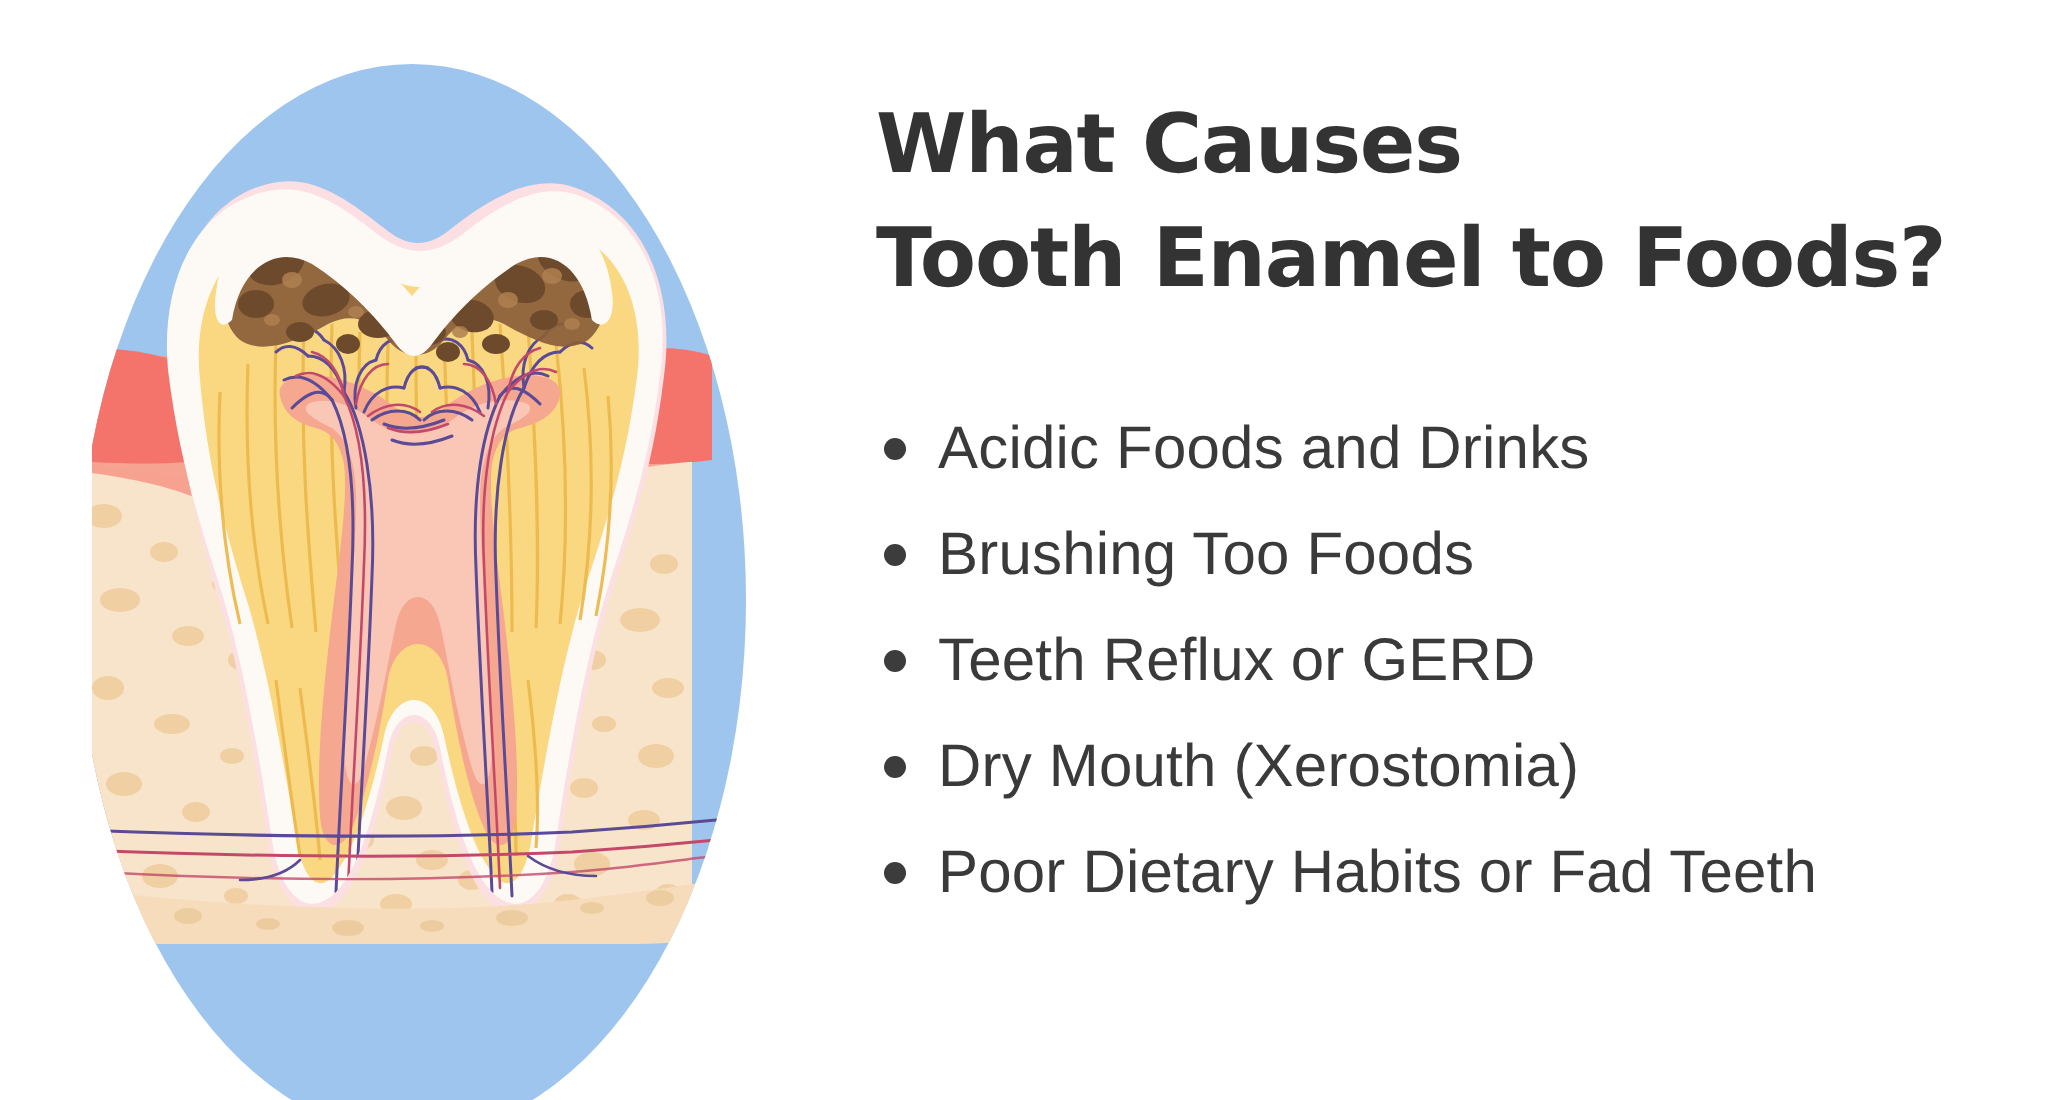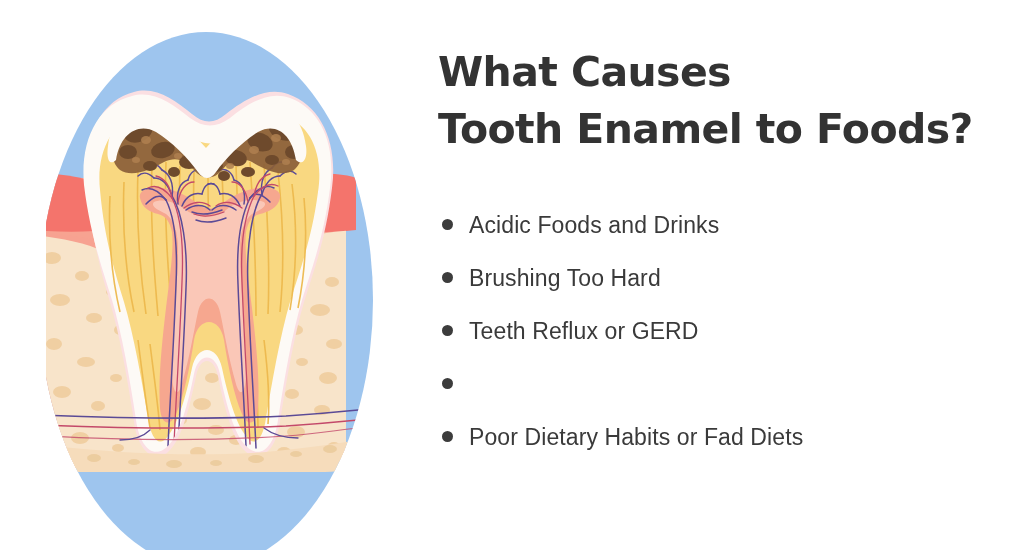--- a/index.html
+++ b/index.html
@@ -74,21 +74,21 @@
     flex: 0 0 auto;
     width: 11px;
     height: 11px;
     border-radius: 50%;
     background: #3c3c3c;
     margin-right: 16px;
   }
   .cause-label {
     font-family: "Liberation Sans", sans-serif;
     font-weight: 400;
-    font-size: 23px;
+    font-size: 30px;
     line-height: 32px;
     color: #3a3a3a;
     letter-spacing: 0.1px;
     white-space: nowrap;
     text-align: center;
   }
 </style>
 </head>
 <body>
 
@@ -456,29 +456,30 @@
       <div class="title-line">Tooth Enamel to Foods?</div>
     </div>
 
     <ul id="causes-list">
       <li class="cause-item">
         <span class="bullet-dot"></span>
         <span class="cause-label">Acidic Foods and Drinks</span>
       </li>
       <li class="cause-item">
         <span class="bullet-dot"></span>
-        <span class="cause-label">Brushing Too Hard</span>
+        <span class="cause-label">Brushing Too Foods</span>
       </li>
       <li class="cause-item">
         <span class="bullet-dot"></span>
         <span class="cause-label">Teeth Reflux or GERD</span>
       </li>
       <li class="cause-item">
         <span class="bullet-dot"></span>
+        <span class="cause-label">Dry Mouth (Xerostomia)</span>
       </li>
       <li class="cause-item">
         <span class="bullet-dot"></span>
-        <span class="cause-label">Poor Dietary Habits or Fad Diets</span>
+        <span class="cause-label">Poor Dietary Habits or Fad Teeth</span>
       </li>
     </ul>
 
   </div>
 </div>
 
 </body></html>

